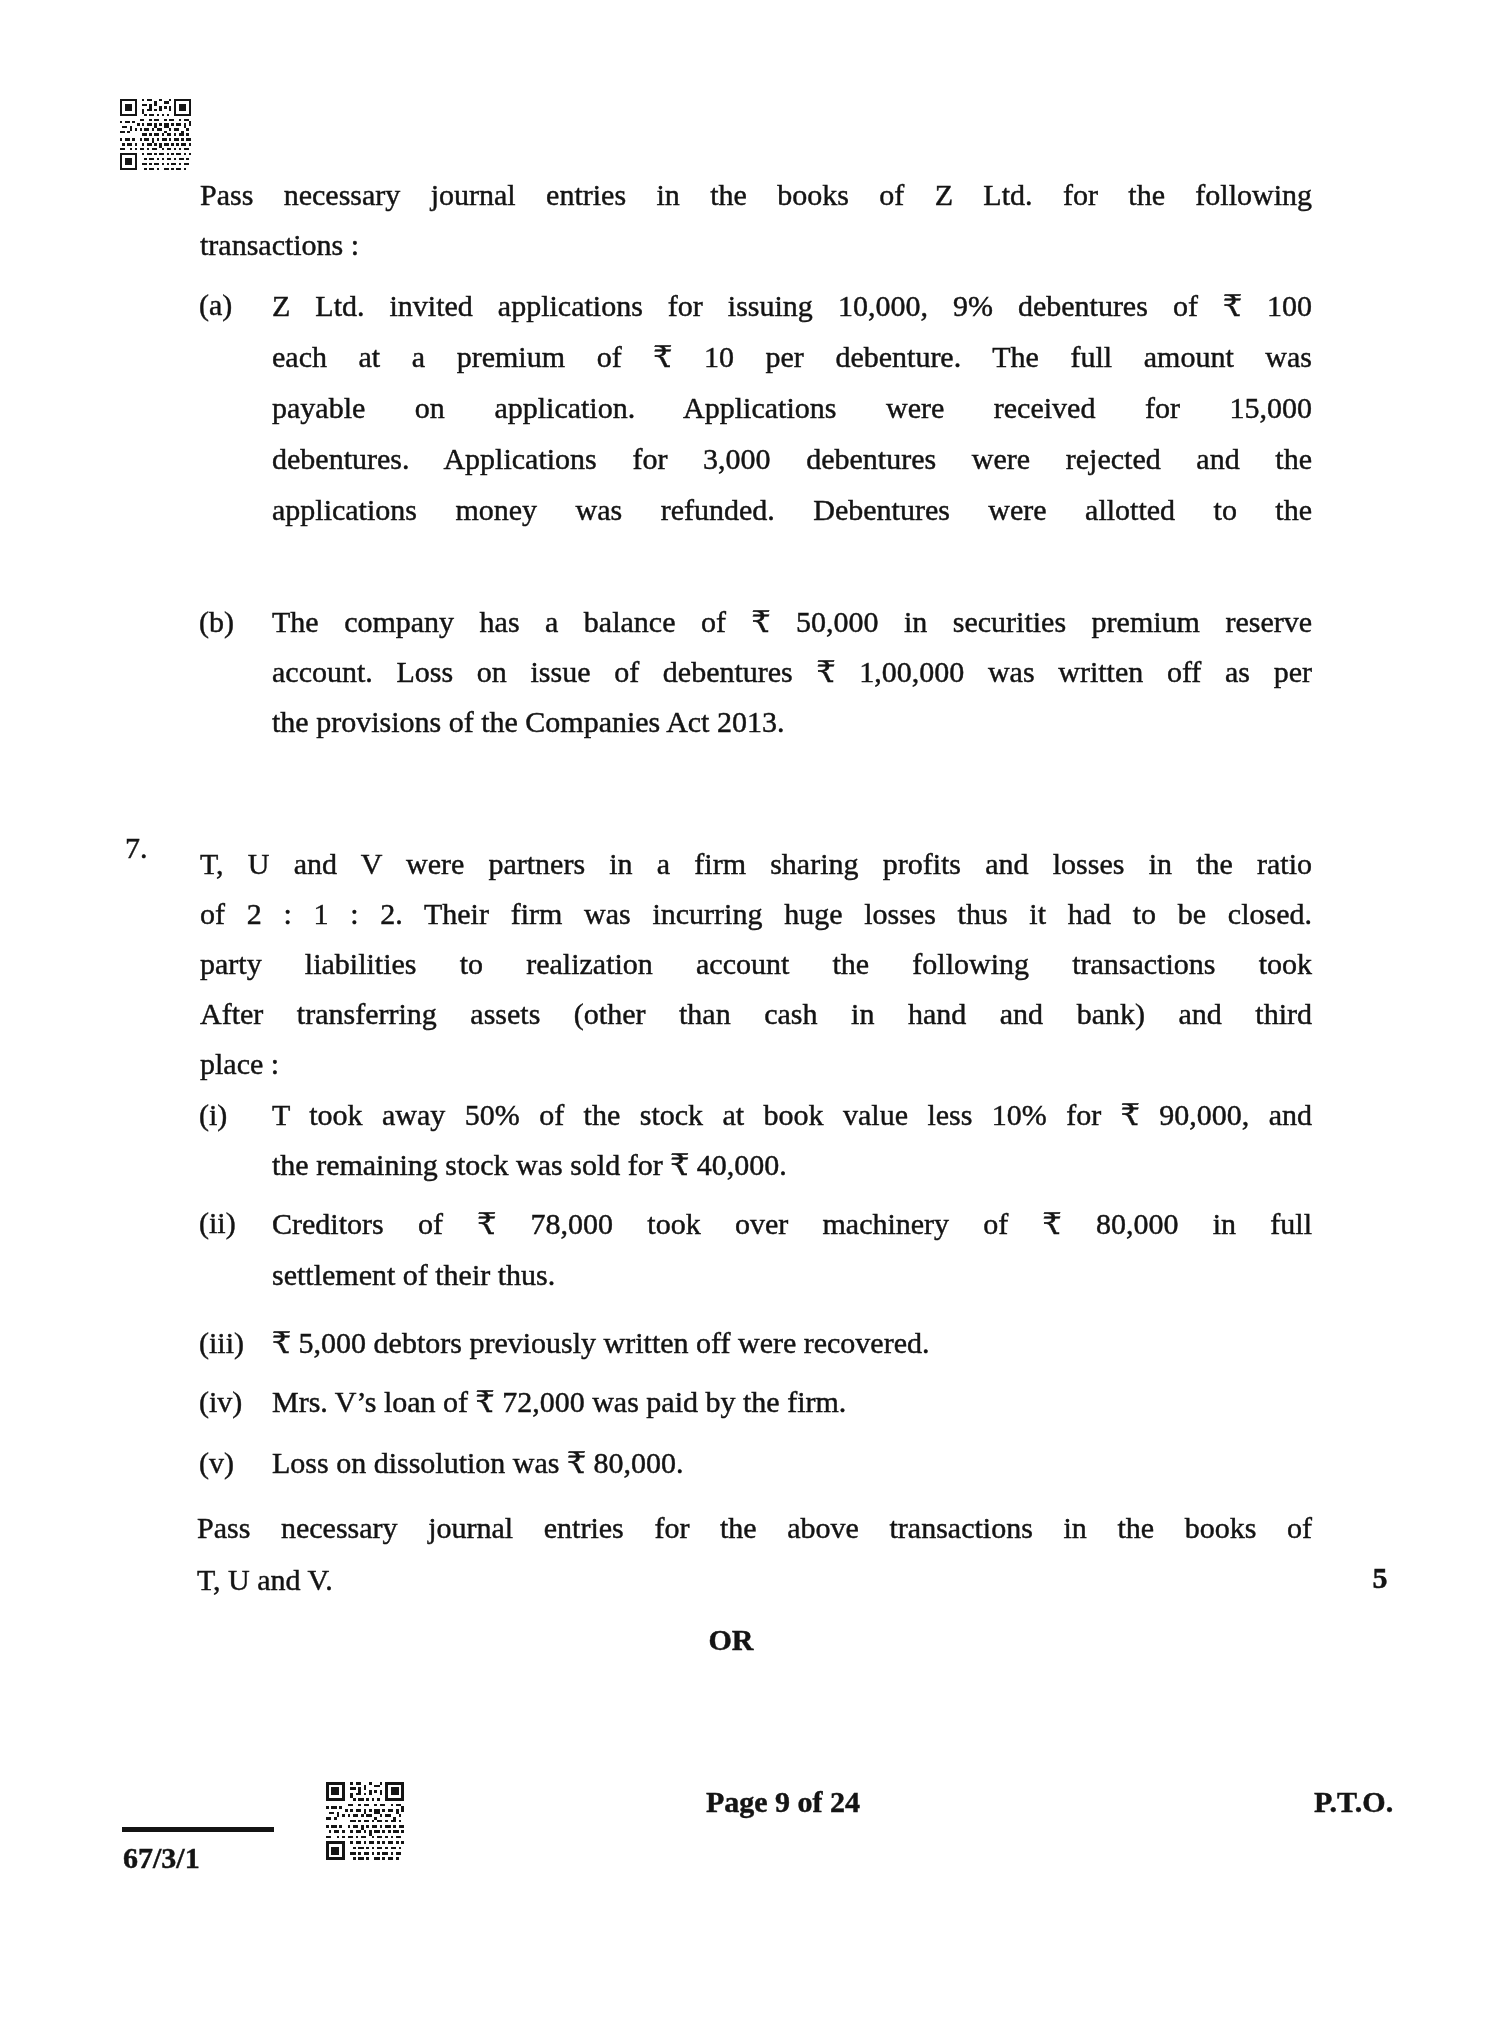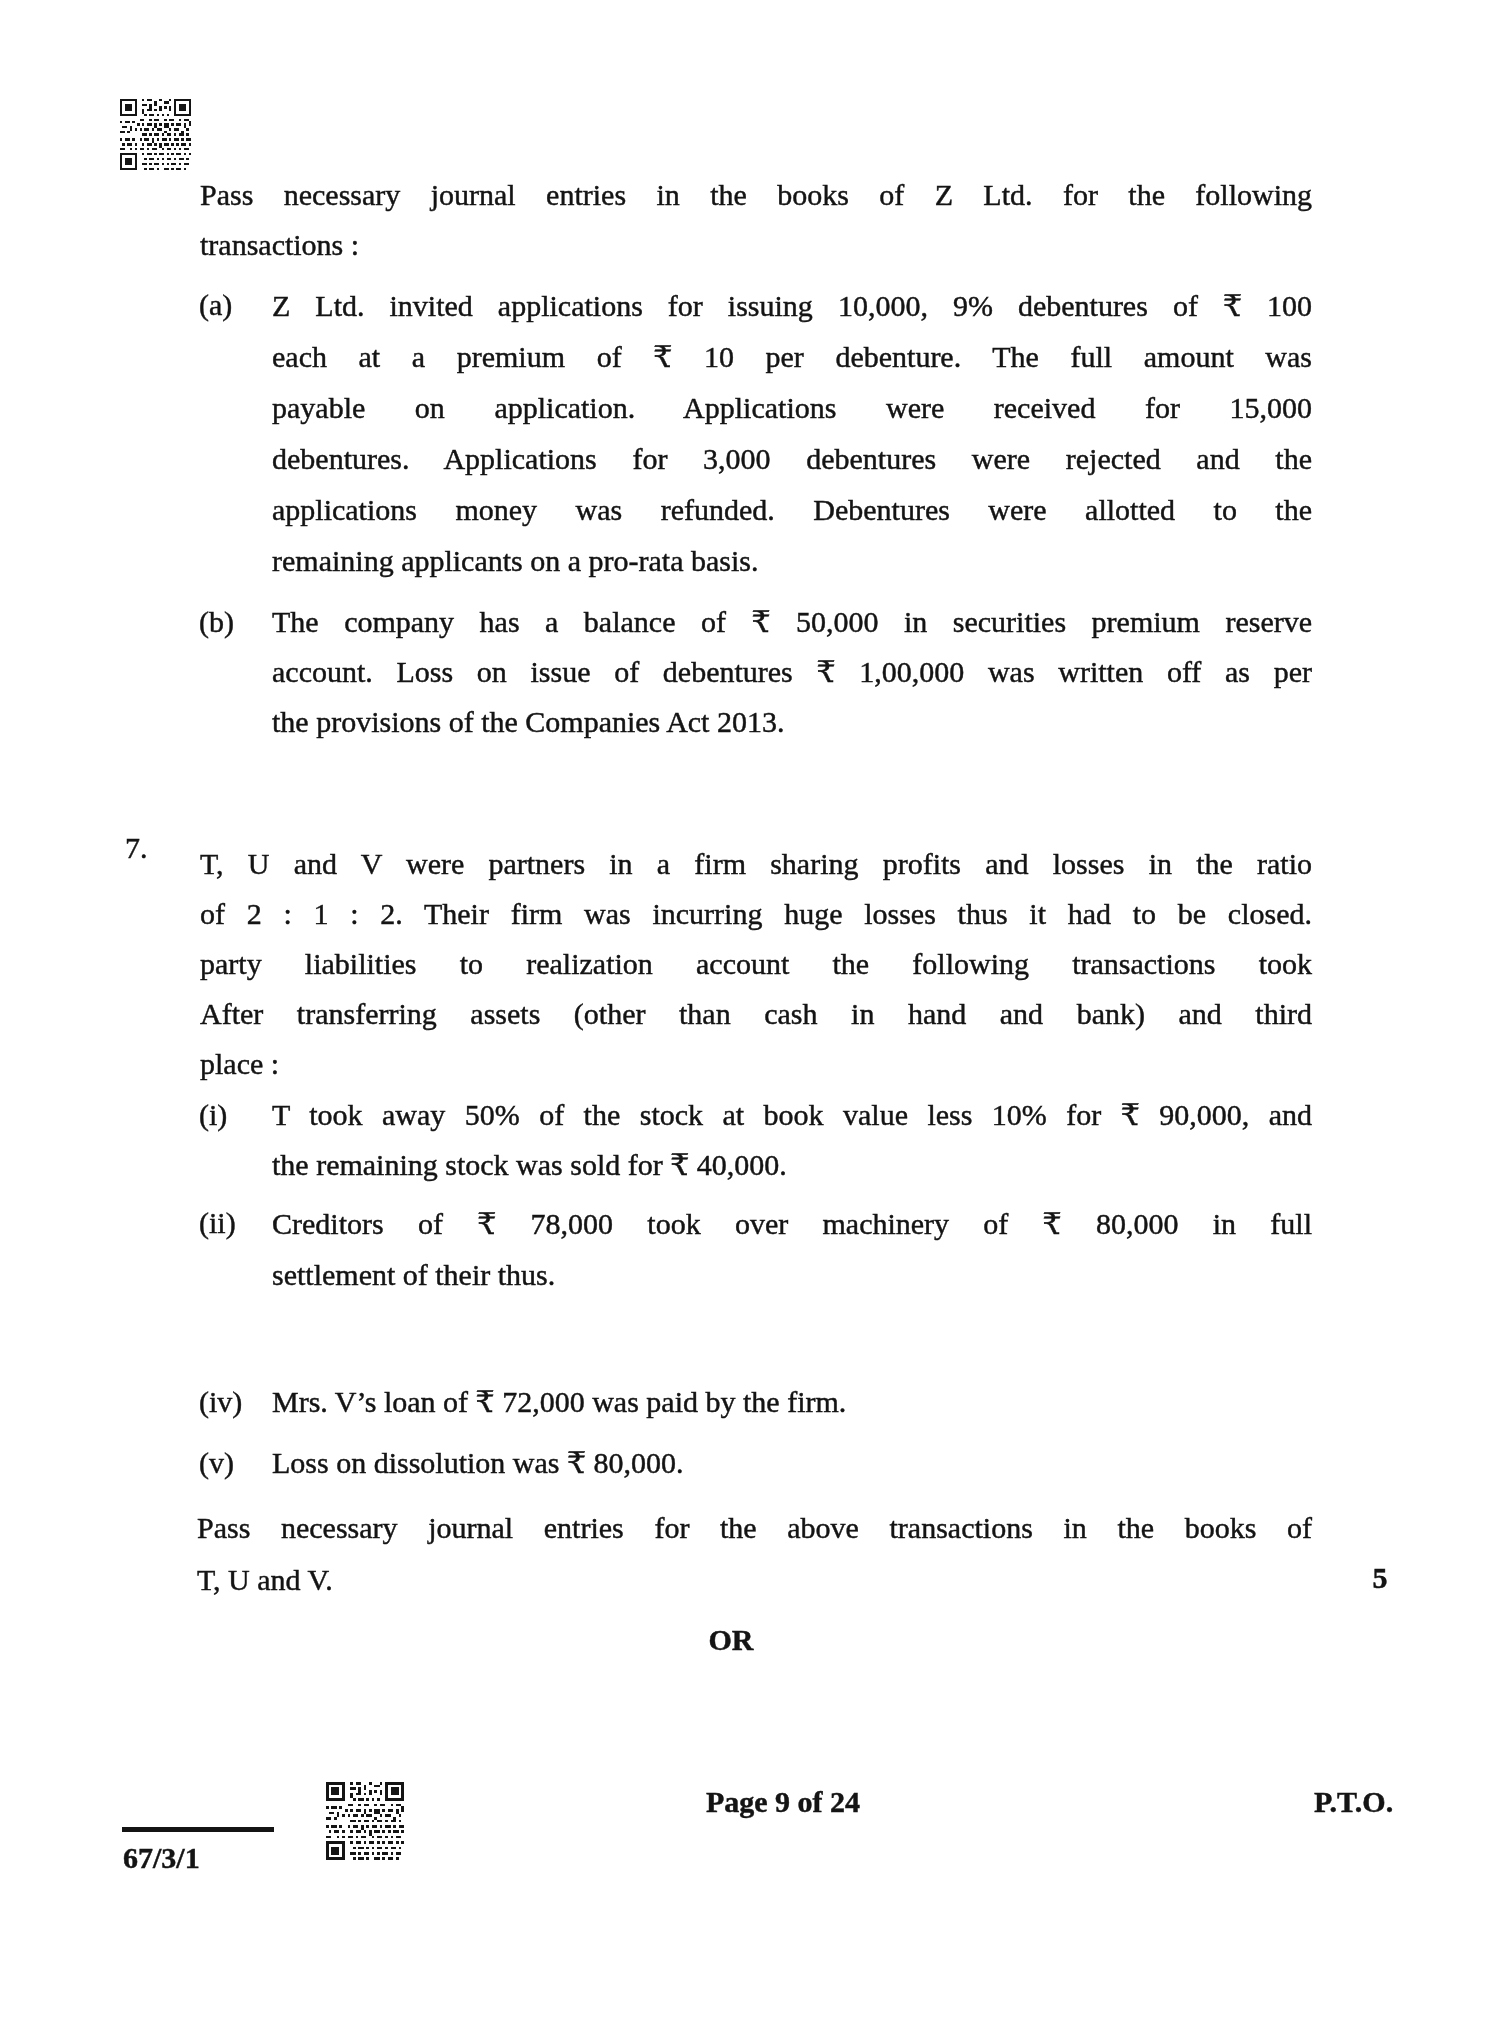--- a/index.html
+++ b/index.html
@@ -55,21 +55,20 @@
   </div>
 
   <div class="item" style="left:199px;top:280px;width:1113px">
     <div class="ilabel">(a)</div>
     <div class="ibody lh51">
       <div class="line j">Z Ltd. invited applications for issuing 10,000, 9% debentures of ₹ 100</div>
       <div class="line j">each at a premium of ₹ 10 per debenture. The full amount was</div>
       <div class="line j">payable on application. Applications were received for 15,000</div>
       <div class="line j">debentures. Applications for 3,000 debentures were rejected and the</div>
       <div class="line j">applications money was refunded. Debentures were allotted to the</div>
-      <div class="line">remaining applicants on a pro-rata basis.</div>
     </div>
   </div>
 
   <div class="item" style="left:199px;top:597px;width:1113px">
     <div class="ilabel">(b)</div>
     <div class="ibody">
       <div class="line j">The company has a balance of ₹ 50,000 in securities premium reserve</div>
       <div class="line j">account. Loss on issue of debentures ₹ 1,00,000 was written off as per</div>
       <div class="line">the provisions of the Companies Act 2013.</div>
     </div>
@@ -95,20 +94,26 @@
   </div>
 
   <div class="item" style="left:199px;top:1198px;width:1113px">
     <div class="ilabel">(ii)</div>
     <div class="ibody lh51">
       <div class="line j">Creditors of ₹ 78,000 took over machinery of ₹ 80,000 in full</div>
       <div class="line">settlement of their thus.</div>
     </div>
   </div>
 
+  <div class="item" style="left:199px;top:1318px;width:1113px">
+    <div class="ilabel">(iii)</div>
+    <div class="ibody">
+      <div class="line">₹ 5,000 debtors previously written off were recovered.</div>
+    </div>
+  </div>
 
   <div class="item" style="left:199px;top:1377px;width:1113px">
     <div class="ilabel">(iv)</div>
     <div class="ibody">
       <div class="line">Mrs. V’s loan of ₹ 72,000 was paid by the firm.</div>
     </div>
   </div>
 
   <div class="item" style="left:199px;top:1438px;width:1113px">
     <div class="ilabel">(v)</div>

